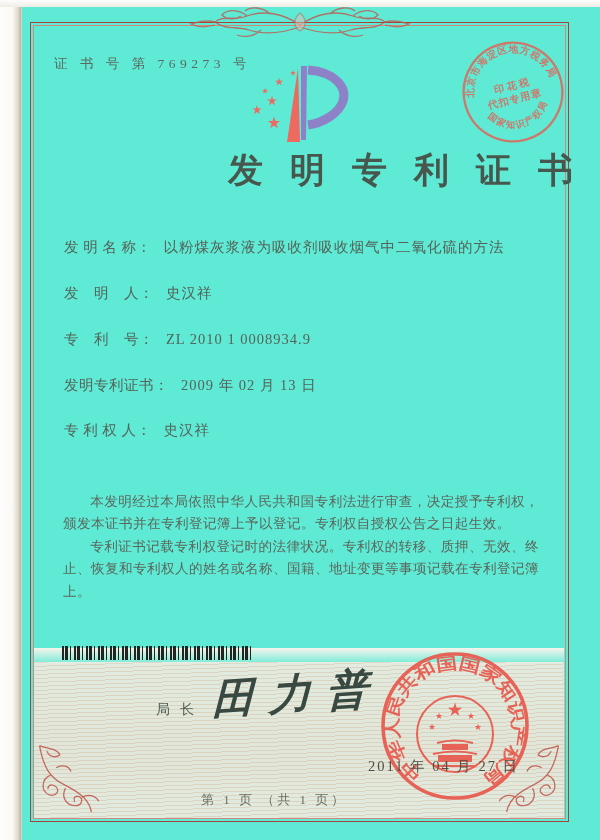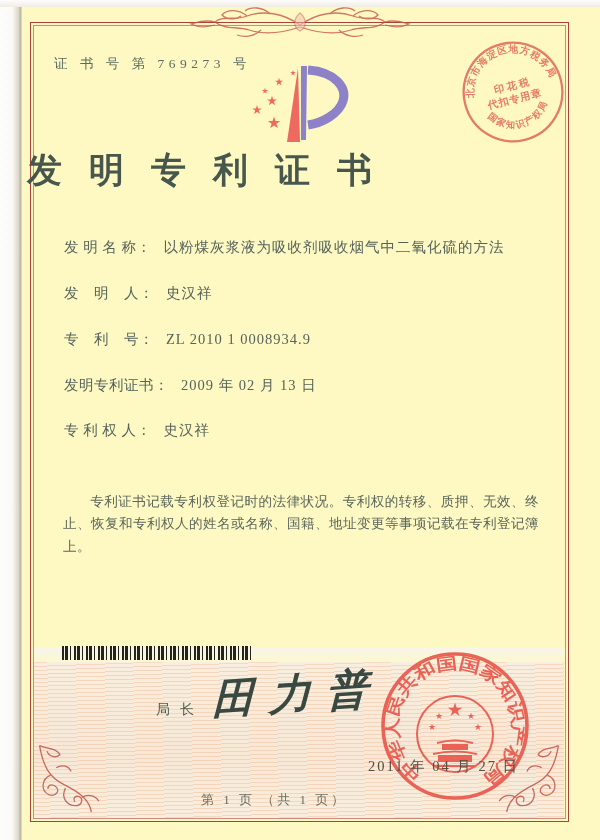--- a/index.html
+++ b/index.html
@@ -1,18 +1,18 @@
 <!DOCTYPE html>
 <html><head>
 <meta charset="utf-8">
 <style>
   html,body{margin:0;padding:0;}
   body{width:600px;height:840px;background:#ffffff;overflow:hidden;
        font-family:"Liberation Serif","DejaVu Serif",serif;}
-  .page{position:absolute;left:0;top:0;width:600px;height:840px;background:#fef9c3;}
+  .page{position:absolute;left:0;top:0;width:600px;height:840px;background:#5eead4;}
   .scan-edge{position:absolute;left:0;top:0;bottom:0;width:22px;
        background:linear-gradient(90deg,#fdfdfc 0%,#fbfaf7 55%,#dedacd 82%,#b9b4a6 95%,#efece4 100%);}
   .scan-top{position:absolute;left:0;top:0;right:0;height:7px;
        background:linear-gradient(180deg,#fdfdfc 0%,#efece4 100%);}
 
   
   .frame{position:absolute;left:30px;top:22px;width:537px;height:798px;
        border:1.6px solid #a8423c;}
   .frame-inner{position:absolute;left:2px;top:2px;right:2px;bottom:2px;
        border:1px solid #cf8a80;}
@@ -22,21 +22,21 @@
        background:
          repeating-linear-gradient(178deg, rgba(232,162,131,.38) 0 1px, rgba(255,250,246,0) 1px 4px),
          linear-gradient(180deg,#f9ece3 0%,#f7e6da 60%,#f9ece3 100%);
        opacity:.85;}
   .guilloche-fade{position:absolute;left:33px;top:648px;width:531px;height:18px;
        background:linear-gradient(180deg,#f7f4ec 0%,rgba(247,244,236,0) 100%);}
 
   .cert-number{position:absolute;left:54px;top:55px;font-size:13.5px;letter-spacing:4.5px;
        color:#5c6a61;}
 
-  .title{position:absolute;left:0;top:147px;width:600px;text-align:left;
+  .title{position:absolute;left:0;top:147px;width:600px;text-align:right;
        font-size:35px;font-weight:600;color:#47574d;letter-spacing:27px;text-indent:27px;}
 
   .field{position:absolute;left:64px;font-size:14.5px;color:#55635a;white-space:nowrap;}
   .flabel{display:inline-block;min-width:86px;letter-spacing:.5px;}
   .fvalue{margin-left:12px;letter-spacing:1px;}
 
   .paras{position:absolute;left:63px;top:491px;width:476px;font-size:13.6px;
        line-height:22.4px;color:#5b675c;text-align:justify;}
   .paras p{margin:0;text-indent:2em;letter-spacing:.4px;}
 
@@ -163,20 +163,21 @@
     <span class="flabel">专　利　号：</span><span class="fvalue">ZL 2010 1 0008934.9</span>
   </div>
   <div class="field" style="top:376px">
     <span class="flabel">发明专利证书：</span><span class="fvalue">2009 年 02 月 13 日</span>
   </div>
   <div class="field" style="top:421px">
     <span class="flabel">专 利 权 人：</span><span class="fvalue">史汉祥</span>
   </div>
 
   <div class="paras">
+    <p>本发明经过本局依照中华人民共和国专利法进行审查，决定授予专利权，颁发本证书并在专利登记簿上予以登记。专利权自授权公告之日起生效。</p>
     <p>专利证书记载专利权登记时的法律状况。专利权的转移、质押、无效、终止、恢复和专利权人的姓名或名称、国籍、地址变更等事项记载在专利登记簿上。</p>
   </div>
 
   <div class="barcode"></div>
 
   <div class="sig-label">局长</div>
   <div class="sig-name">田力普</div>
 
   <svg class="seal-main" viewBox="0 0 160 160">
     <g fill="#e8584c">

